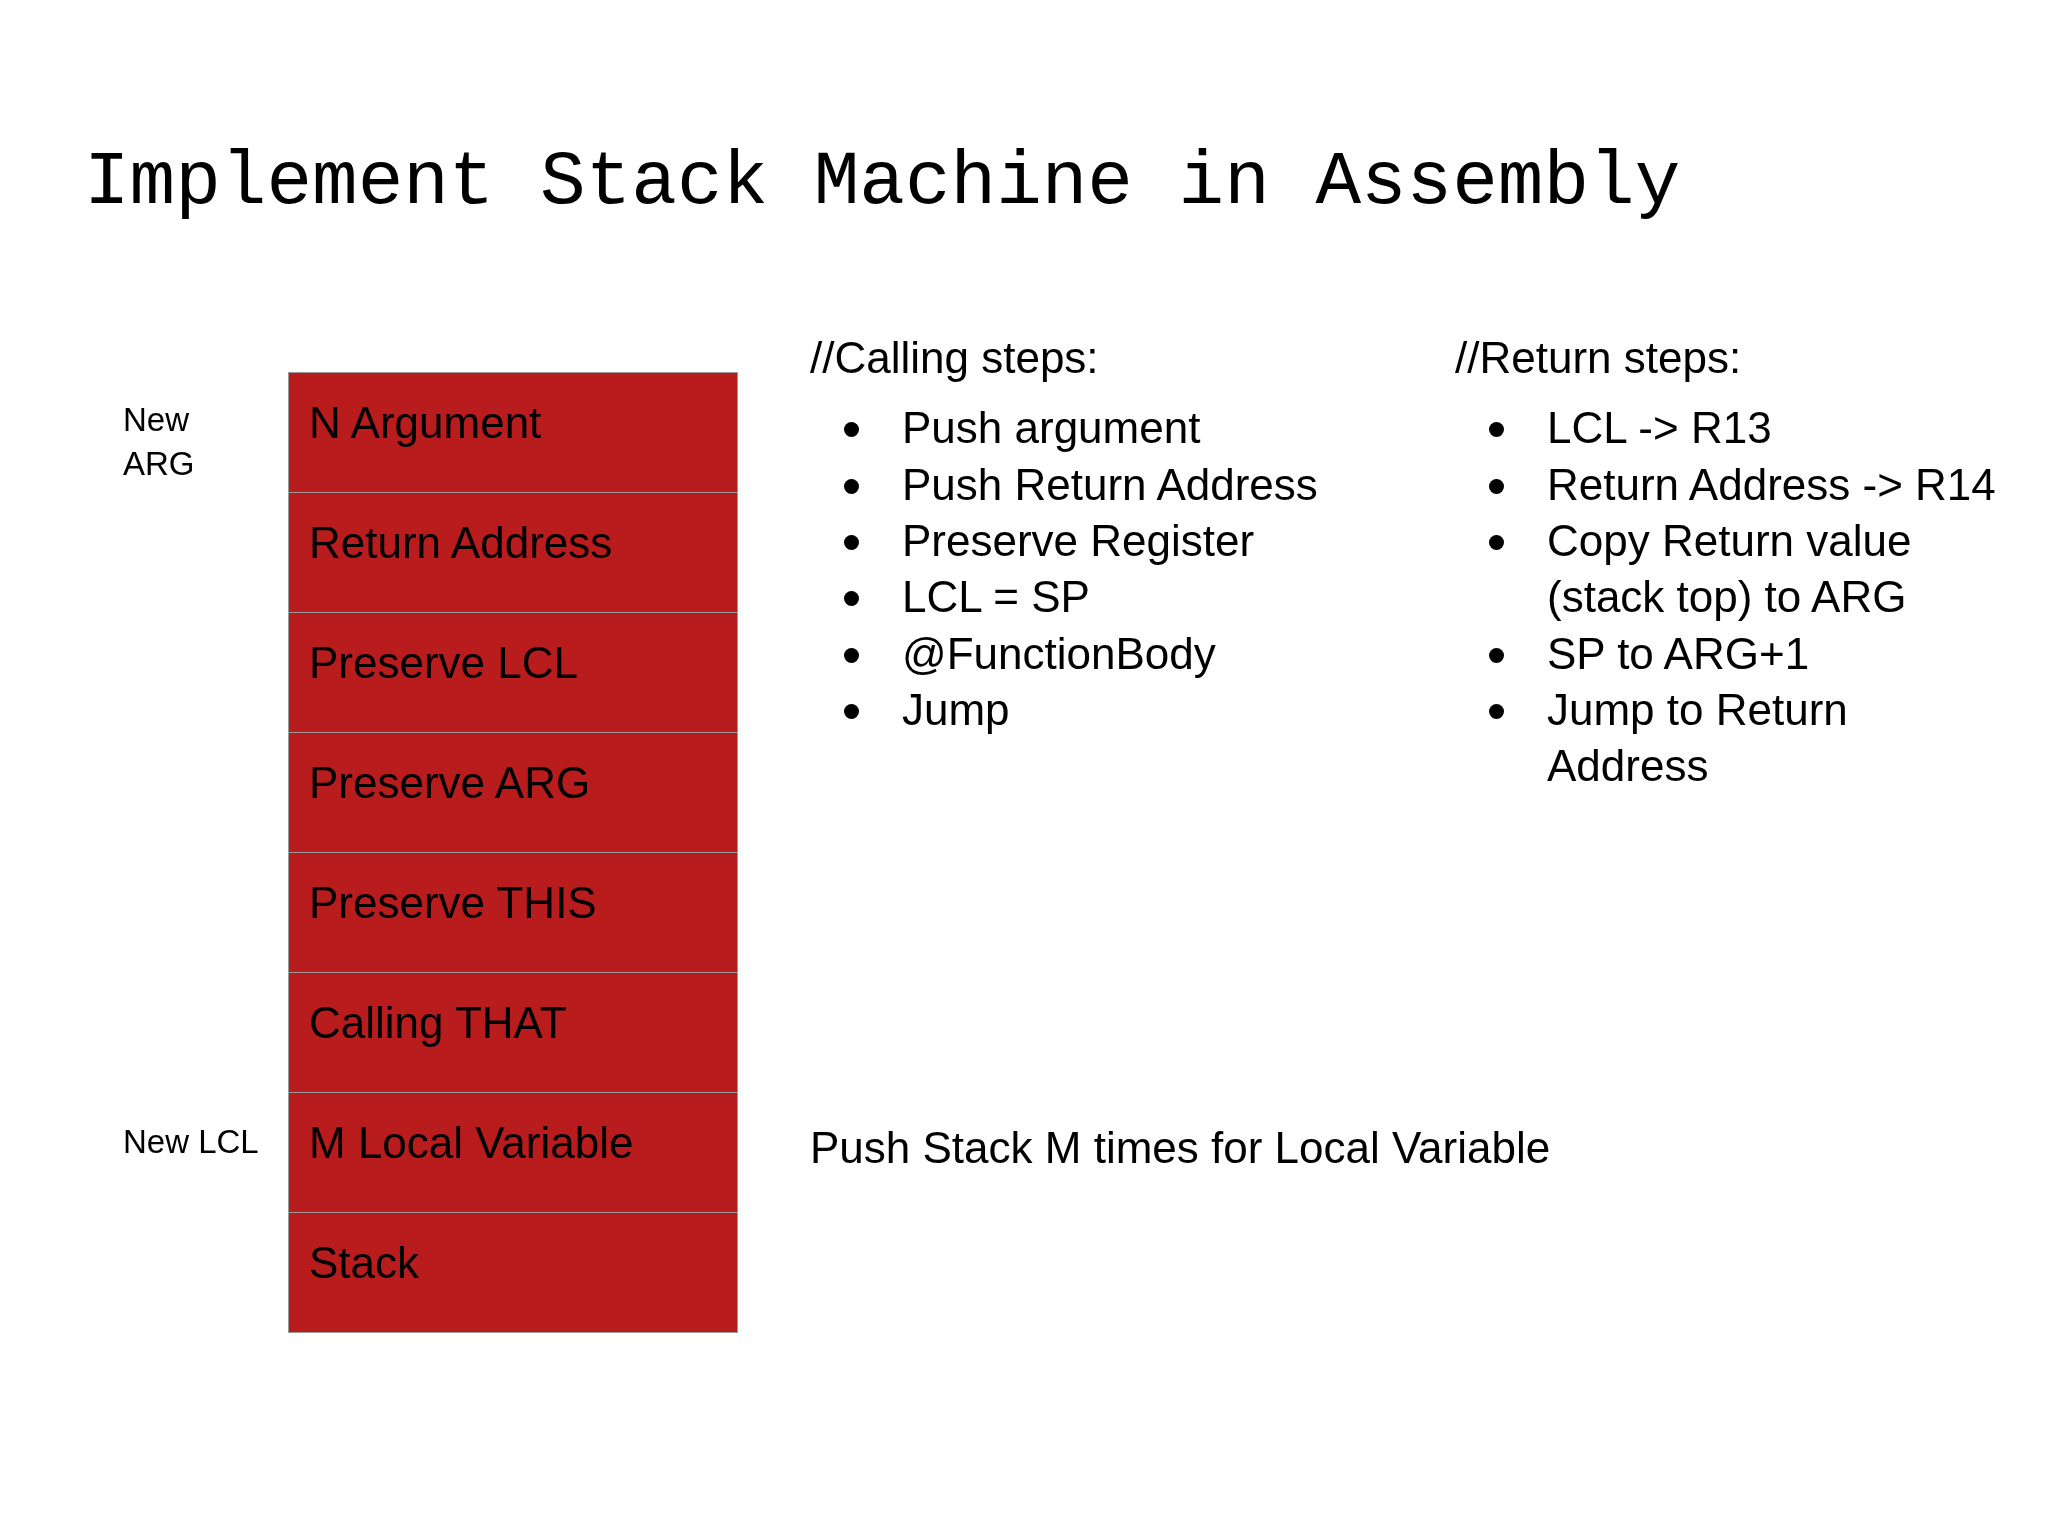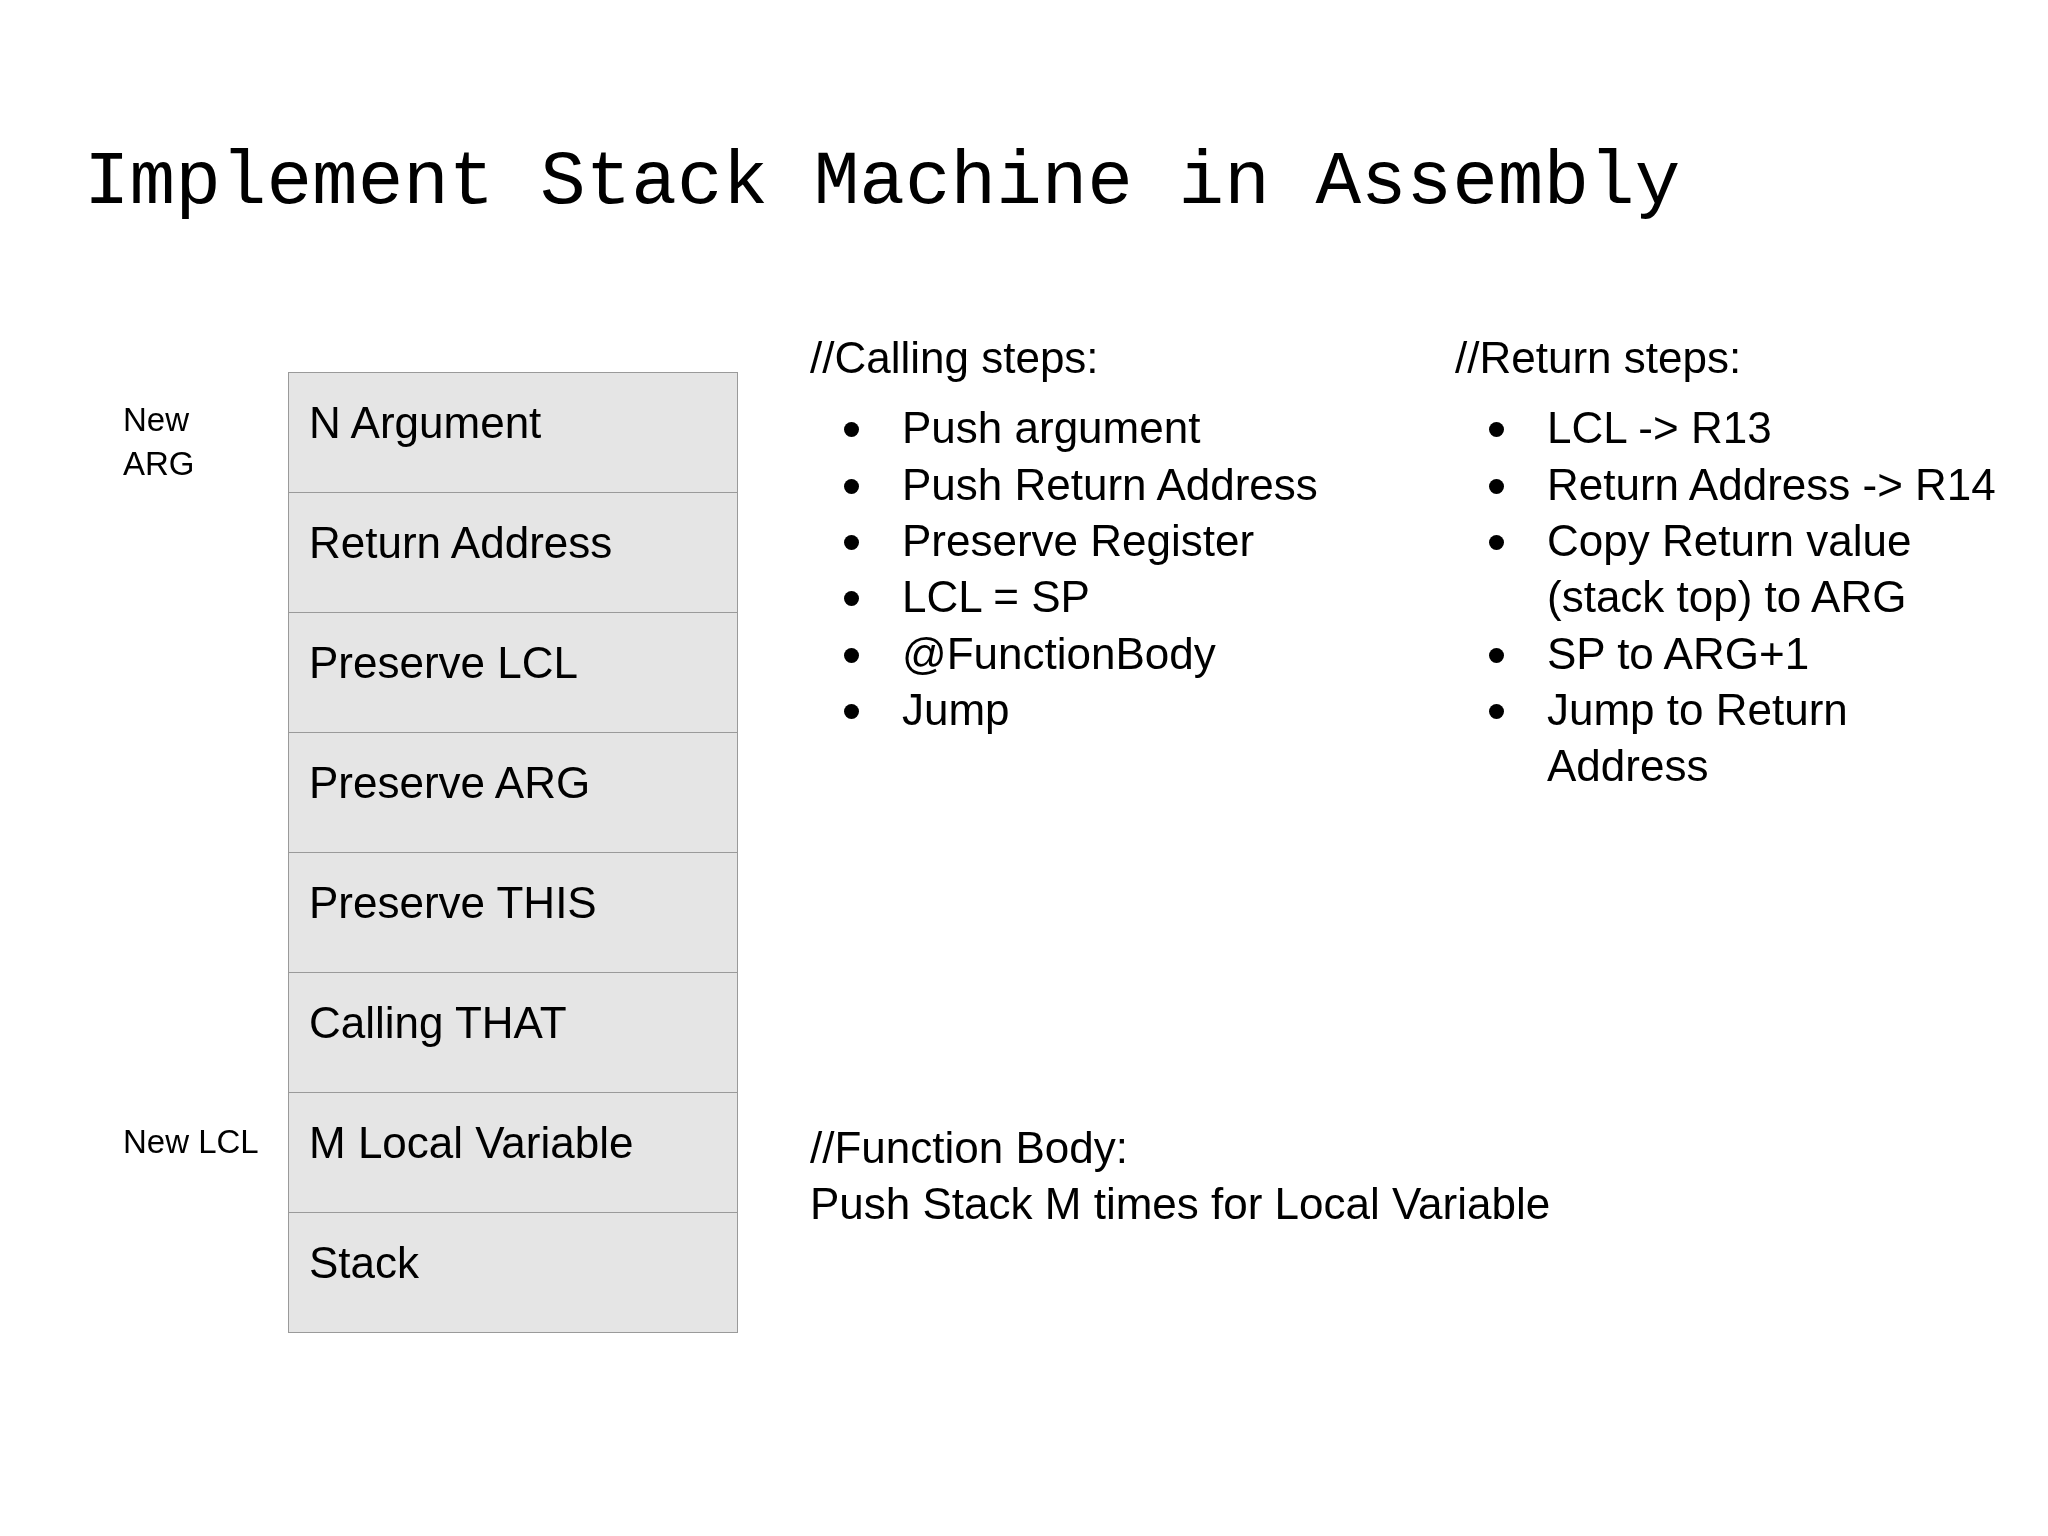--- a/index.html
+++ b/index.html
@@ -55,21 +55,21 @@
   .stack-table td {
     height: 120px;
     box-sizing: border-box;
     border: 1px solid #9a9a9a;
     padding: 0 0 0 20px;
     vertical-align: middle;
     font-size: 44px;
     line-height: 1.18;
     font-weight: 400;
     color: #000000;
-    background: #e5e5e5;
+    background: #b91c1c;
     white-space: nowrap;
   }
   .stack-table td .cell-text {
     display: block;
     position: relative;
     top: -10px;
   }
 
   
   .block {
@@ -225,15 +225,14 @@
       <span>SP to ARG+1</span>
     </li>
     <li>
       <span class="bullet-dot"></span>
       <span>Jump to Return Address</span>
     </li>
   </ul>
 </div>
 
 <div class="function-body-block">
-  <div class="fb-line">//Function Body:</div>
   <div class="fb-line">Push Stack M times for Local Variable</div>
 </div>
 
 </body></html>

